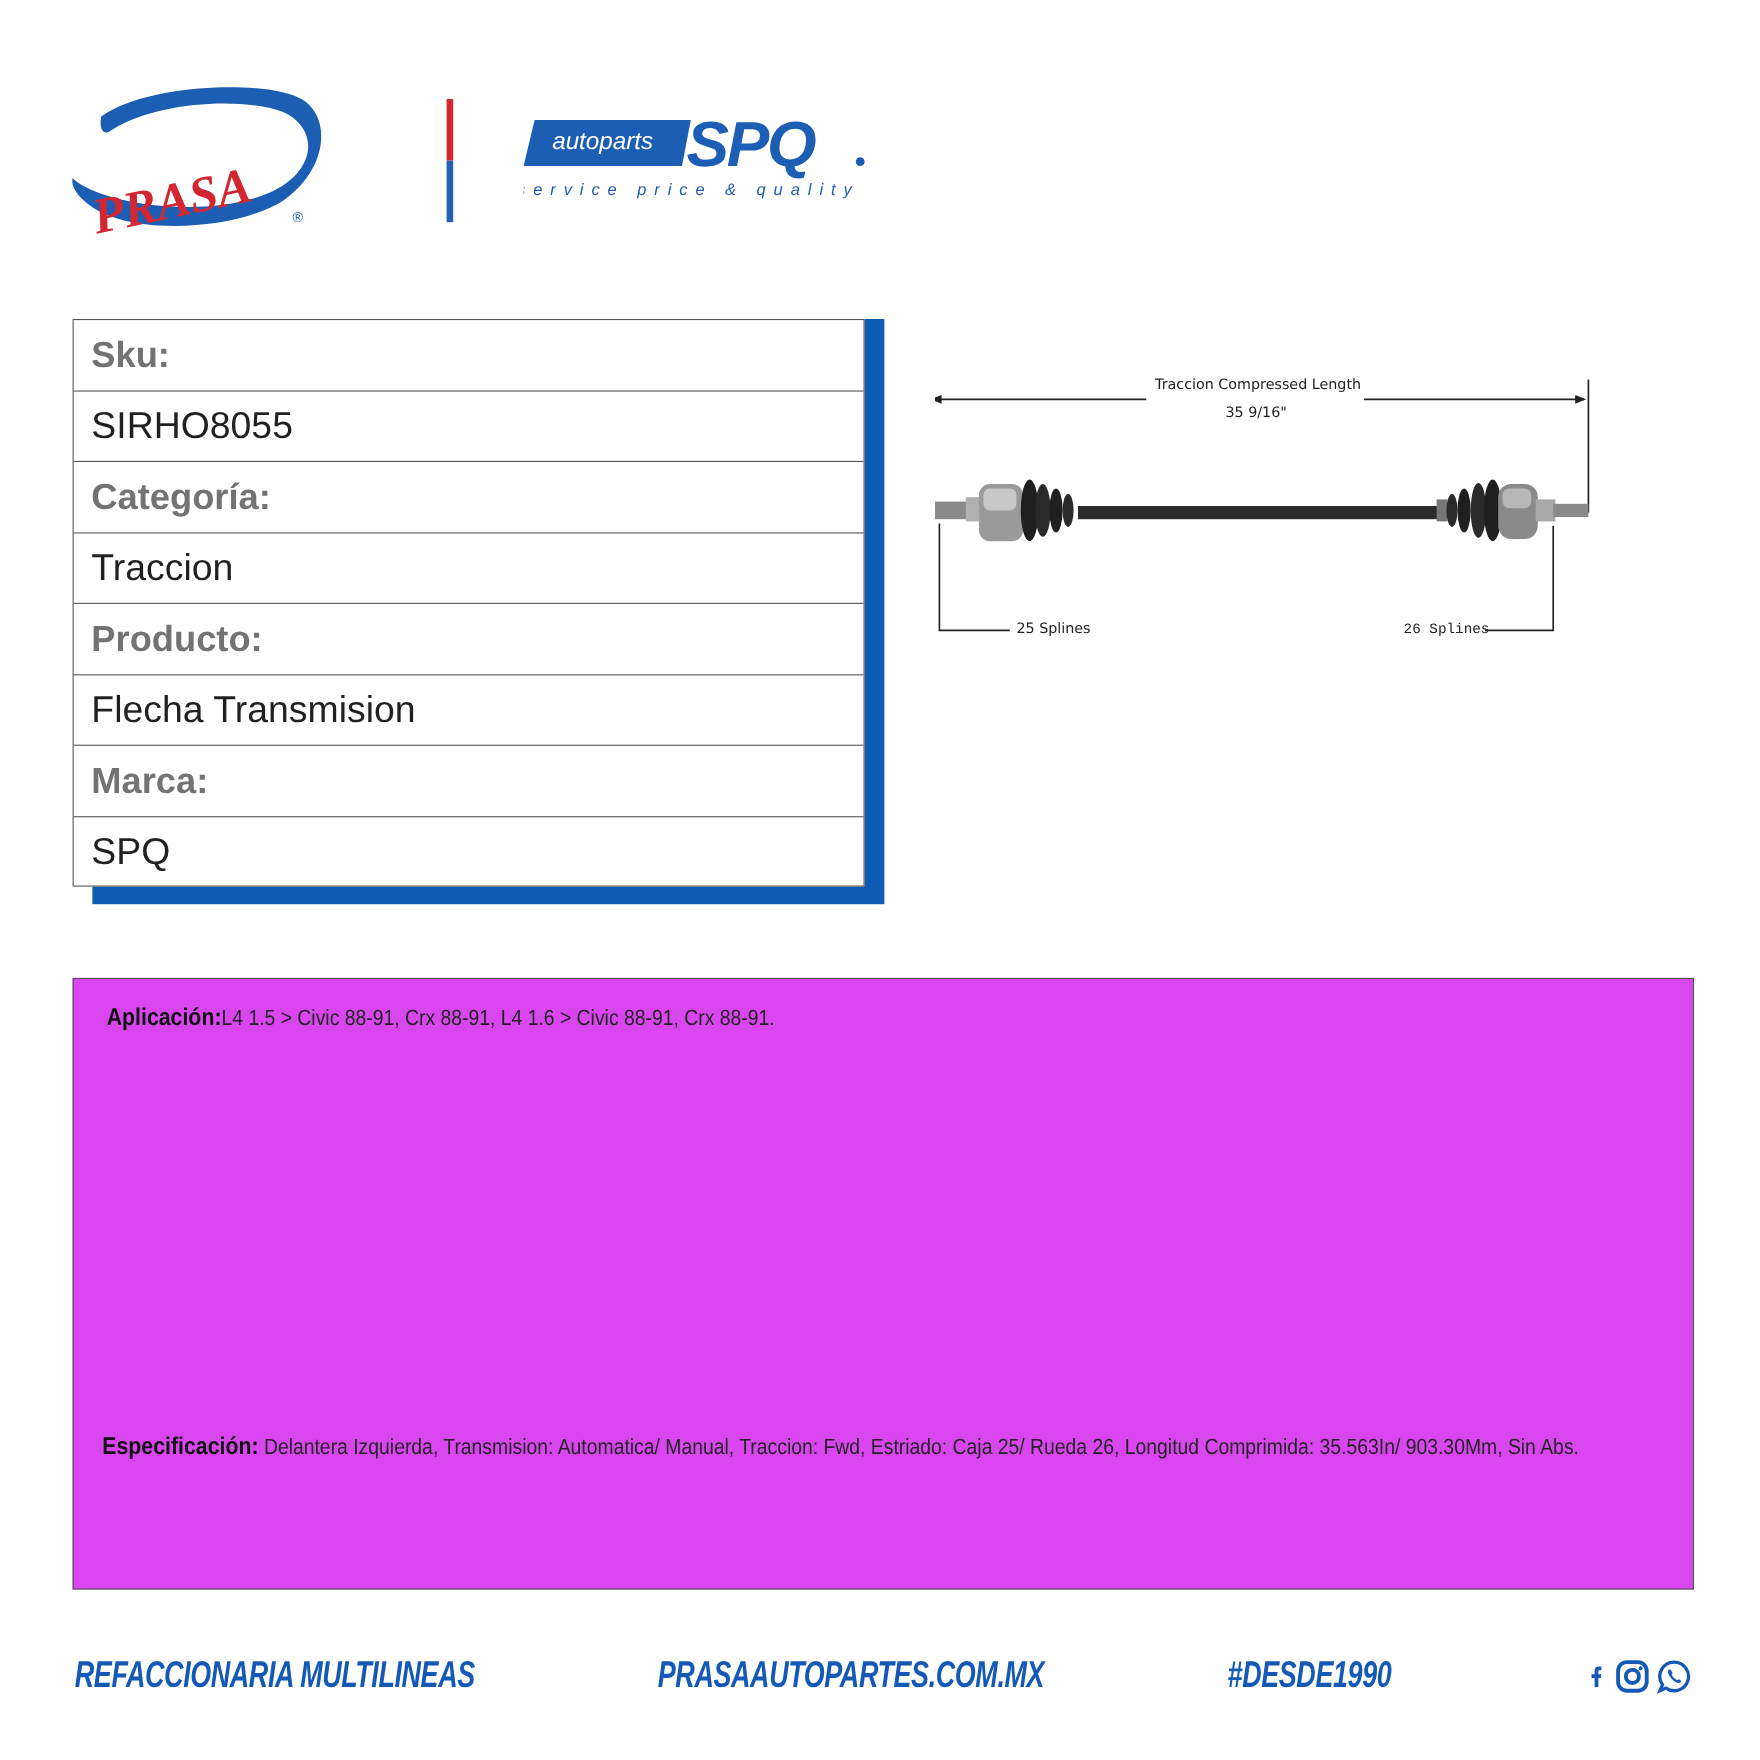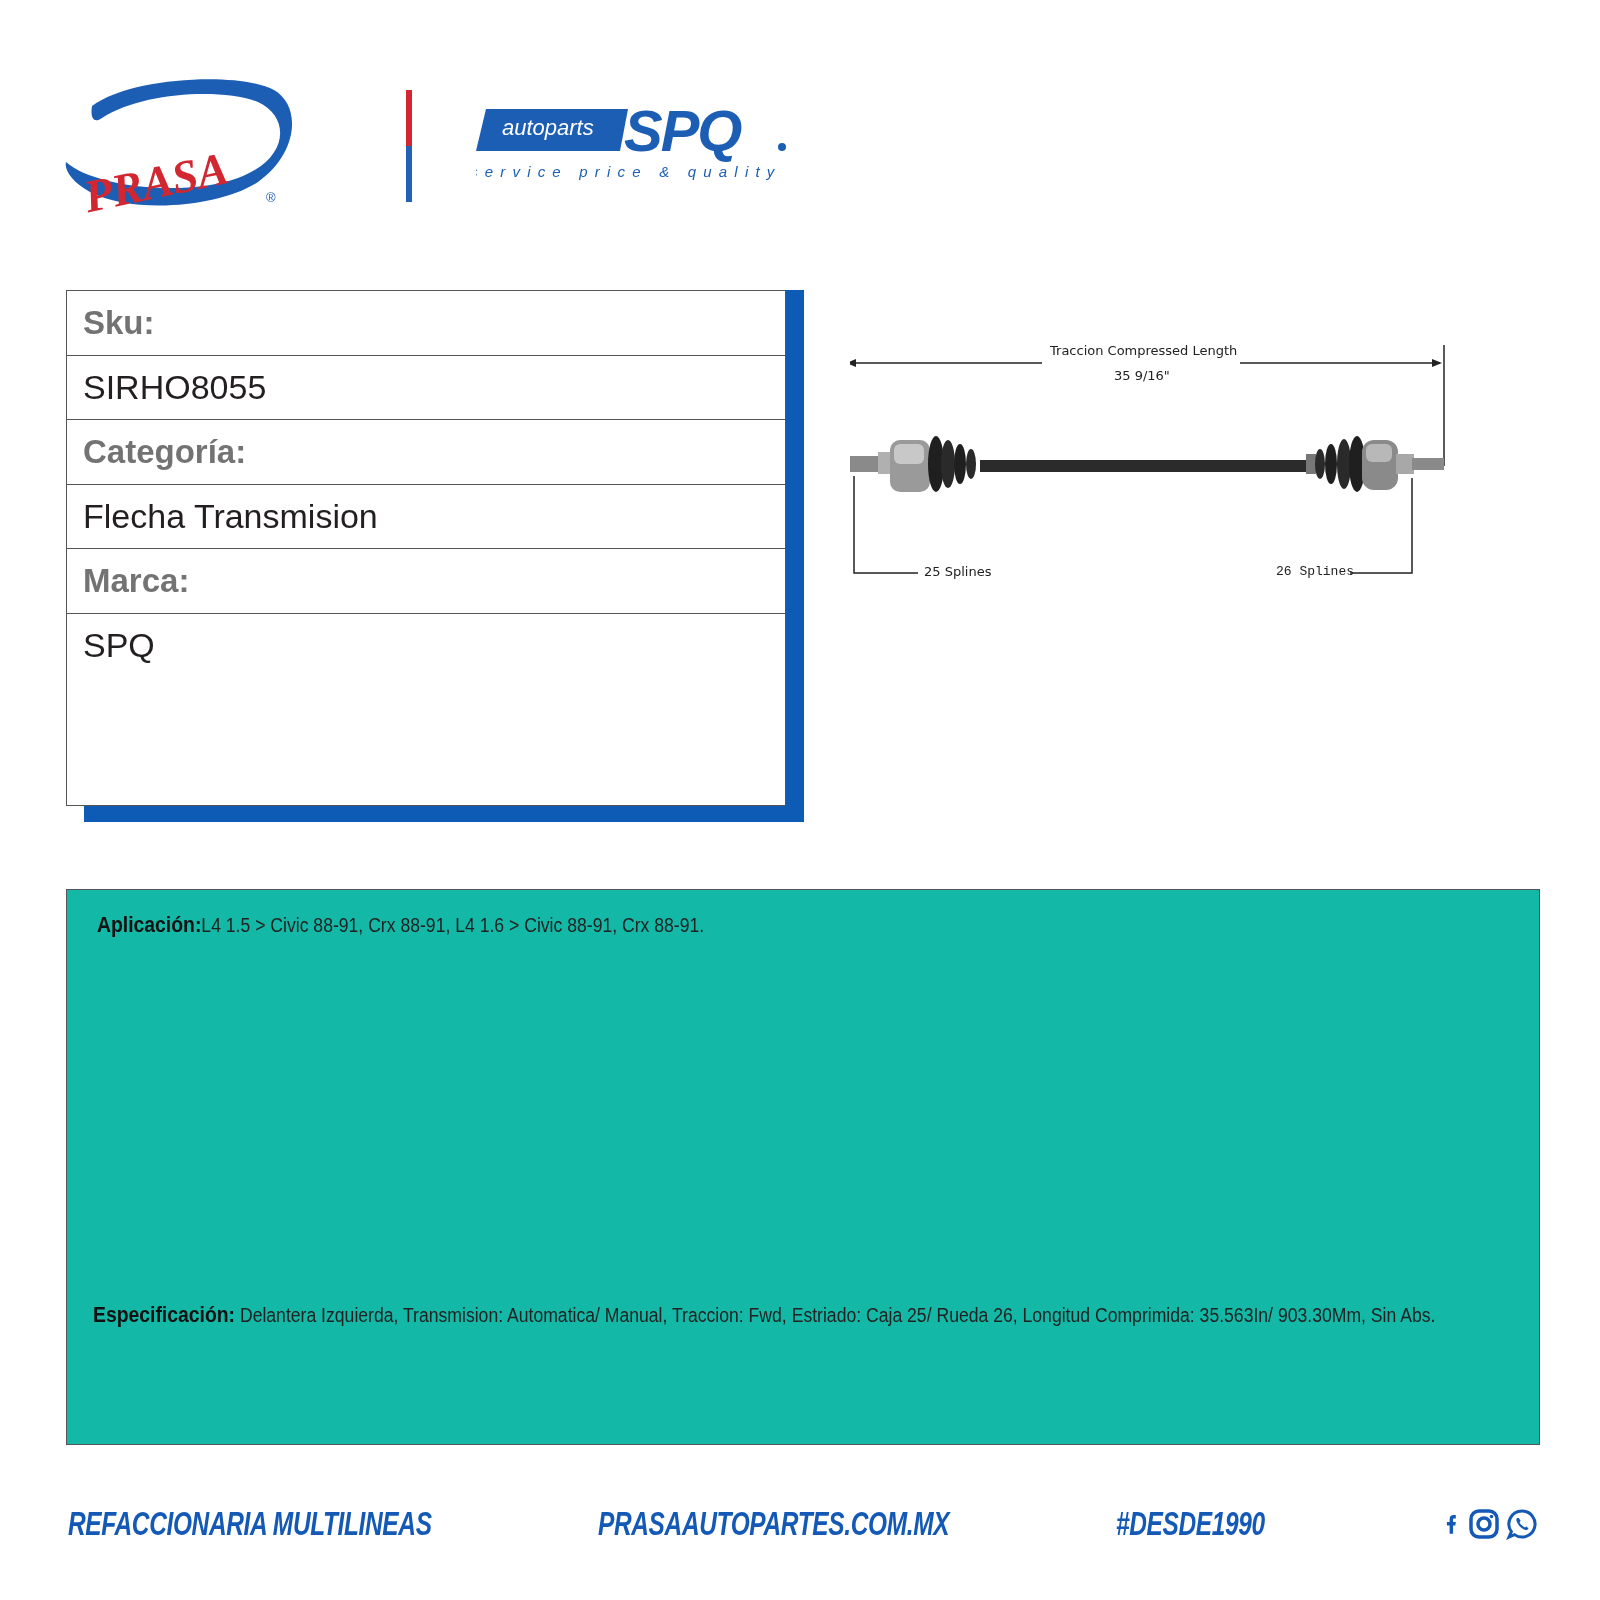--- a/index.html
+++ b/index.html
@@ -19,21 +19,21 @@
   .info-row { height: 64.5px; border-bottom: 1.5px solid #555; display: flex; align-items: center; padding-left: 16px; }
   .info-row:last-child { border-bottom: none; }
   .info-row.label { color: #737373; font-weight: bold; font-size: 33px; }
   .info-row.value { color: #231f20; font-size: 34px; text-align: right; }
 
   
   .diagram { position: absolute; left: 850px; top: 340px; width: 640px; height: 260px; }
   .diagram-text { position: absolute; font-family: "DejaVu Sans", sans-serif; font-size: 13px; color: #222; white-space: nowrap; }
 
   
-  .desc-box { position: absolute; left: 66px; top: 889px; width: 1474px; height: 556px; border: 1.5px solid #555; background: #14b8a6; }
+  .desc-box { position: absolute; left: 66px; top: 889px; width: 1474px; height: 556px; border: 1.5px solid #555; background: #d946ef; }
   .desc-line { position: absolute; font-family: "Liberation Sans", sans-serif; font-size: 20px; color: #222; transform: scaleX(0.88); transform-origin: left top; white-space: nowrap; }
   .desc-line b { font-weight: bold; font-size: 22px; color: #111; }
   .app-line { left: 30px; top: 22px; }
   .spec-block { position: absolute; left: 26px; top: 410px; width: 1640px; transform: scaleX(0.88); transform-origin: left top; font-size: 20px; color: #222; line-height: 30px; }
   .spec-block b { font-weight: bold; font-size: 22px; color: #111; }
 
   
   .footer-text { position: absolute; top: 1504px; font-family: "Liberation Sans", sans-serif; font-weight: bold; font-style: italic; font-size: 34px; color: #1459b6; transform: scaleX(0.72); transform-origin: left top; white-space: nowrap; letter-spacing: -0.5px; }
   .social { position: absolute; top: 1508px; display: flex; gap: 6px; left: 1440px; }
   .social-icon { width: 32px; height: 32px; display: block; }
@@ -62,20 +62,22 @@
     <circle cx="306" cy="42" r="4" fill="#1d5eb5"></circle>
     <text x="-6" y="72" font-family="Liberation Sans, sans-serif" font-style="italic" font-size="15" fill="#1d5eb5" letter-spacing="7.2">service price &amp; quality</text>
   </svg>
 </div>
 
 <div class="info-shadow"></div>
 <div class="info-table">
   <div class="info-row label">Sku:</div>
   <div class="info-row value">SIRHO8055</div>
   <div class="info-row label">Categoría:</div>
+  <div class="info-row value">Traccion</div>
+  <div class="info-row label">Producto:</div>
   <div class="info-row value">Flecha Transmision</div>
   <div class="info-row label">Marca:</div>
   <div class="info-row value">SPQ</div>
 </div>
 
 <div class="diagram">
   <svg width="640" height="260" viewBox="0 0 640 260" style="position:absolute;left:0;top:0;">
 
     <line x1="-6" y1="5" x2="-6" y2="126" stroke="#222" stroke-width="1.5"></line>
     <line x1="594" y1="5" x2="594" y2="126" stroke="#222" stroke-width="1.5"></line>

